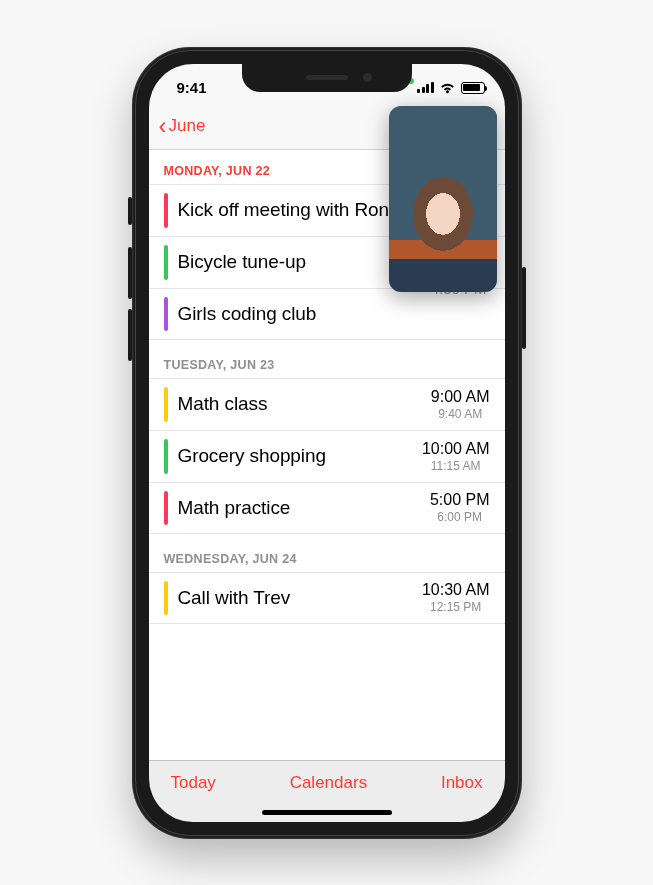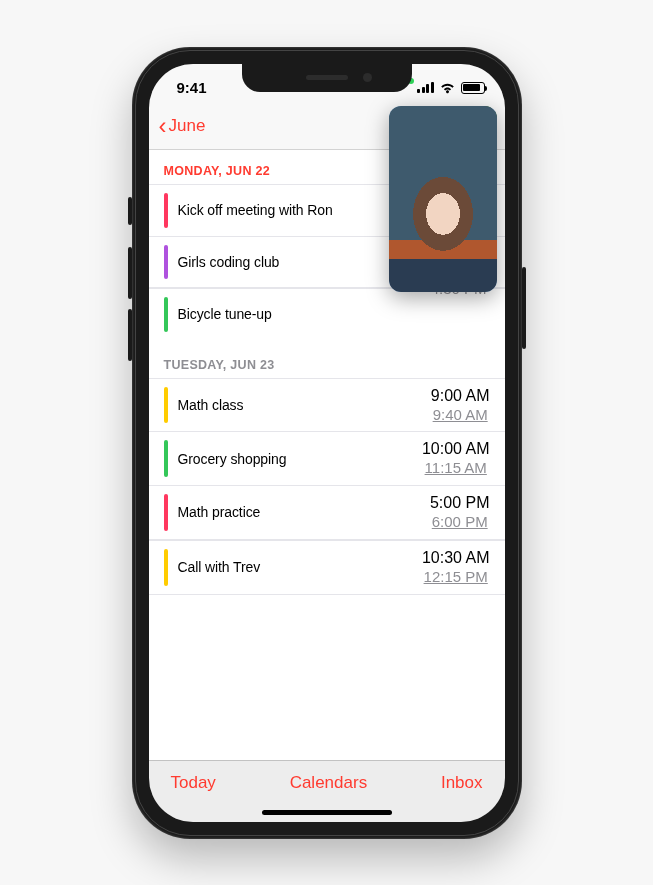--- a/index.html
+++ b/index.html
@@ -130,24 +130,24 @@
   .section-header.first { color:#ff3b30; padding-top:14px;}
   .row {
     display:flex;
     align-items:stretch;
     min-height: 52px;
     padding: 7px 15px 7px 0;
     border-top:.5px solid #e5e5ea;
     background:#fff;
   }
   .bar { width:4px; border-radius:2px; margin:1px 10px 1px 15px; flex:none;}
-  .row .title { font-size:14px; letter-spacing:-.1px; color:#000; align-self:center; flex:1; padding-right:6px;}
+  .row .title { font-size:19px; letter-spacing:-.1px; color:#000; align-self:center; flex:1; padding-right:6px;}
   .times { text-align:center; align-self:center; line-height:1.25;}
   .times .start{ font-size:16px; color:#000;}
-  .times .end  { font-size:15px; color:#8e8e93;text-decoration:underline;}
+  .times .end  { font-size:12px; color:#8e8e93;}
   .divider-bottom { border-bottom:.5px solid #e5e5ea; }
 
   
   .toolbar {
     position:absolute; bottom:0; left:0; right:0;
     height:62px;
     background:rgba(248,248,248,.94);
     border-top:.5px solid rgba(0,0,0,.18);
     display:flex; justify-content:space-between; align-items:flex-start;
     padding:12px 22px 0;
@@ -249,27 +249,27 @@
         </div>
       </div>
     </div>
 
     <div class="list" id="list">
         <div class="section-header first">MONDAY, JUN 22</div>
         <div class="row">
           <div class="bar" style="background: rgb(255, 55, 95);"></div>
           <div class="title">Kick off meeting with Ron</div>
         </div>
+        <div class="row">
+          <div class="bar" style="background: rgb(52, 199, 89);"></div>
+          <div class="title">Bicycle tune-up</div>
+        </div>
         <div class="row divider-bottom">
           <div class="bar" style="background: rgb(175, 82, 222);"></div>
           <div class="title">Girls coding club</div>
-        </div>
-        <div class="row">
-          <div class="bar" style="background: rgb(52, 199, 89);"></div>
-          <div class="title">Bicycle tune-up</div>
         </div>
         <div class="section-header">TUESDAY, JUN 23</div>
         <div class="row">
           <div class="bar" style="background: rgb(255, 204, 0);"></div>
           <div class="title">Math class</div>
           <div class="times">
             <div class="start">9:00 AM</div>
             <div class="end">9:40 AM</div>
           </div>
         </div>
@@ -282,20 +282,21 @@
           </div>
         </div>
         <div class="row divider-bottom">
           <div class="bar" style="background: rgb(255, 55, 95);"></div>
           <div class="title">Math practice</div>
           <div class="times">
             <div class="start">5:00 PM</div>
             <div class="end">6:00 PM</div>
           </div>
         </div>
+        <div class="section-header">WEDNESDAY, JUN 24</div>
         <div class="row divider-bottom">
           <div class="bar" style="background: rgb(255, 204, 0);"></div>
           <div class="title">Call with Trev</div>
           <div class="times">
             <div class="start">10:30 AM</div>
             <div class="end">12:15 PM</div>
           </div>
         </div>
       </div>
 

